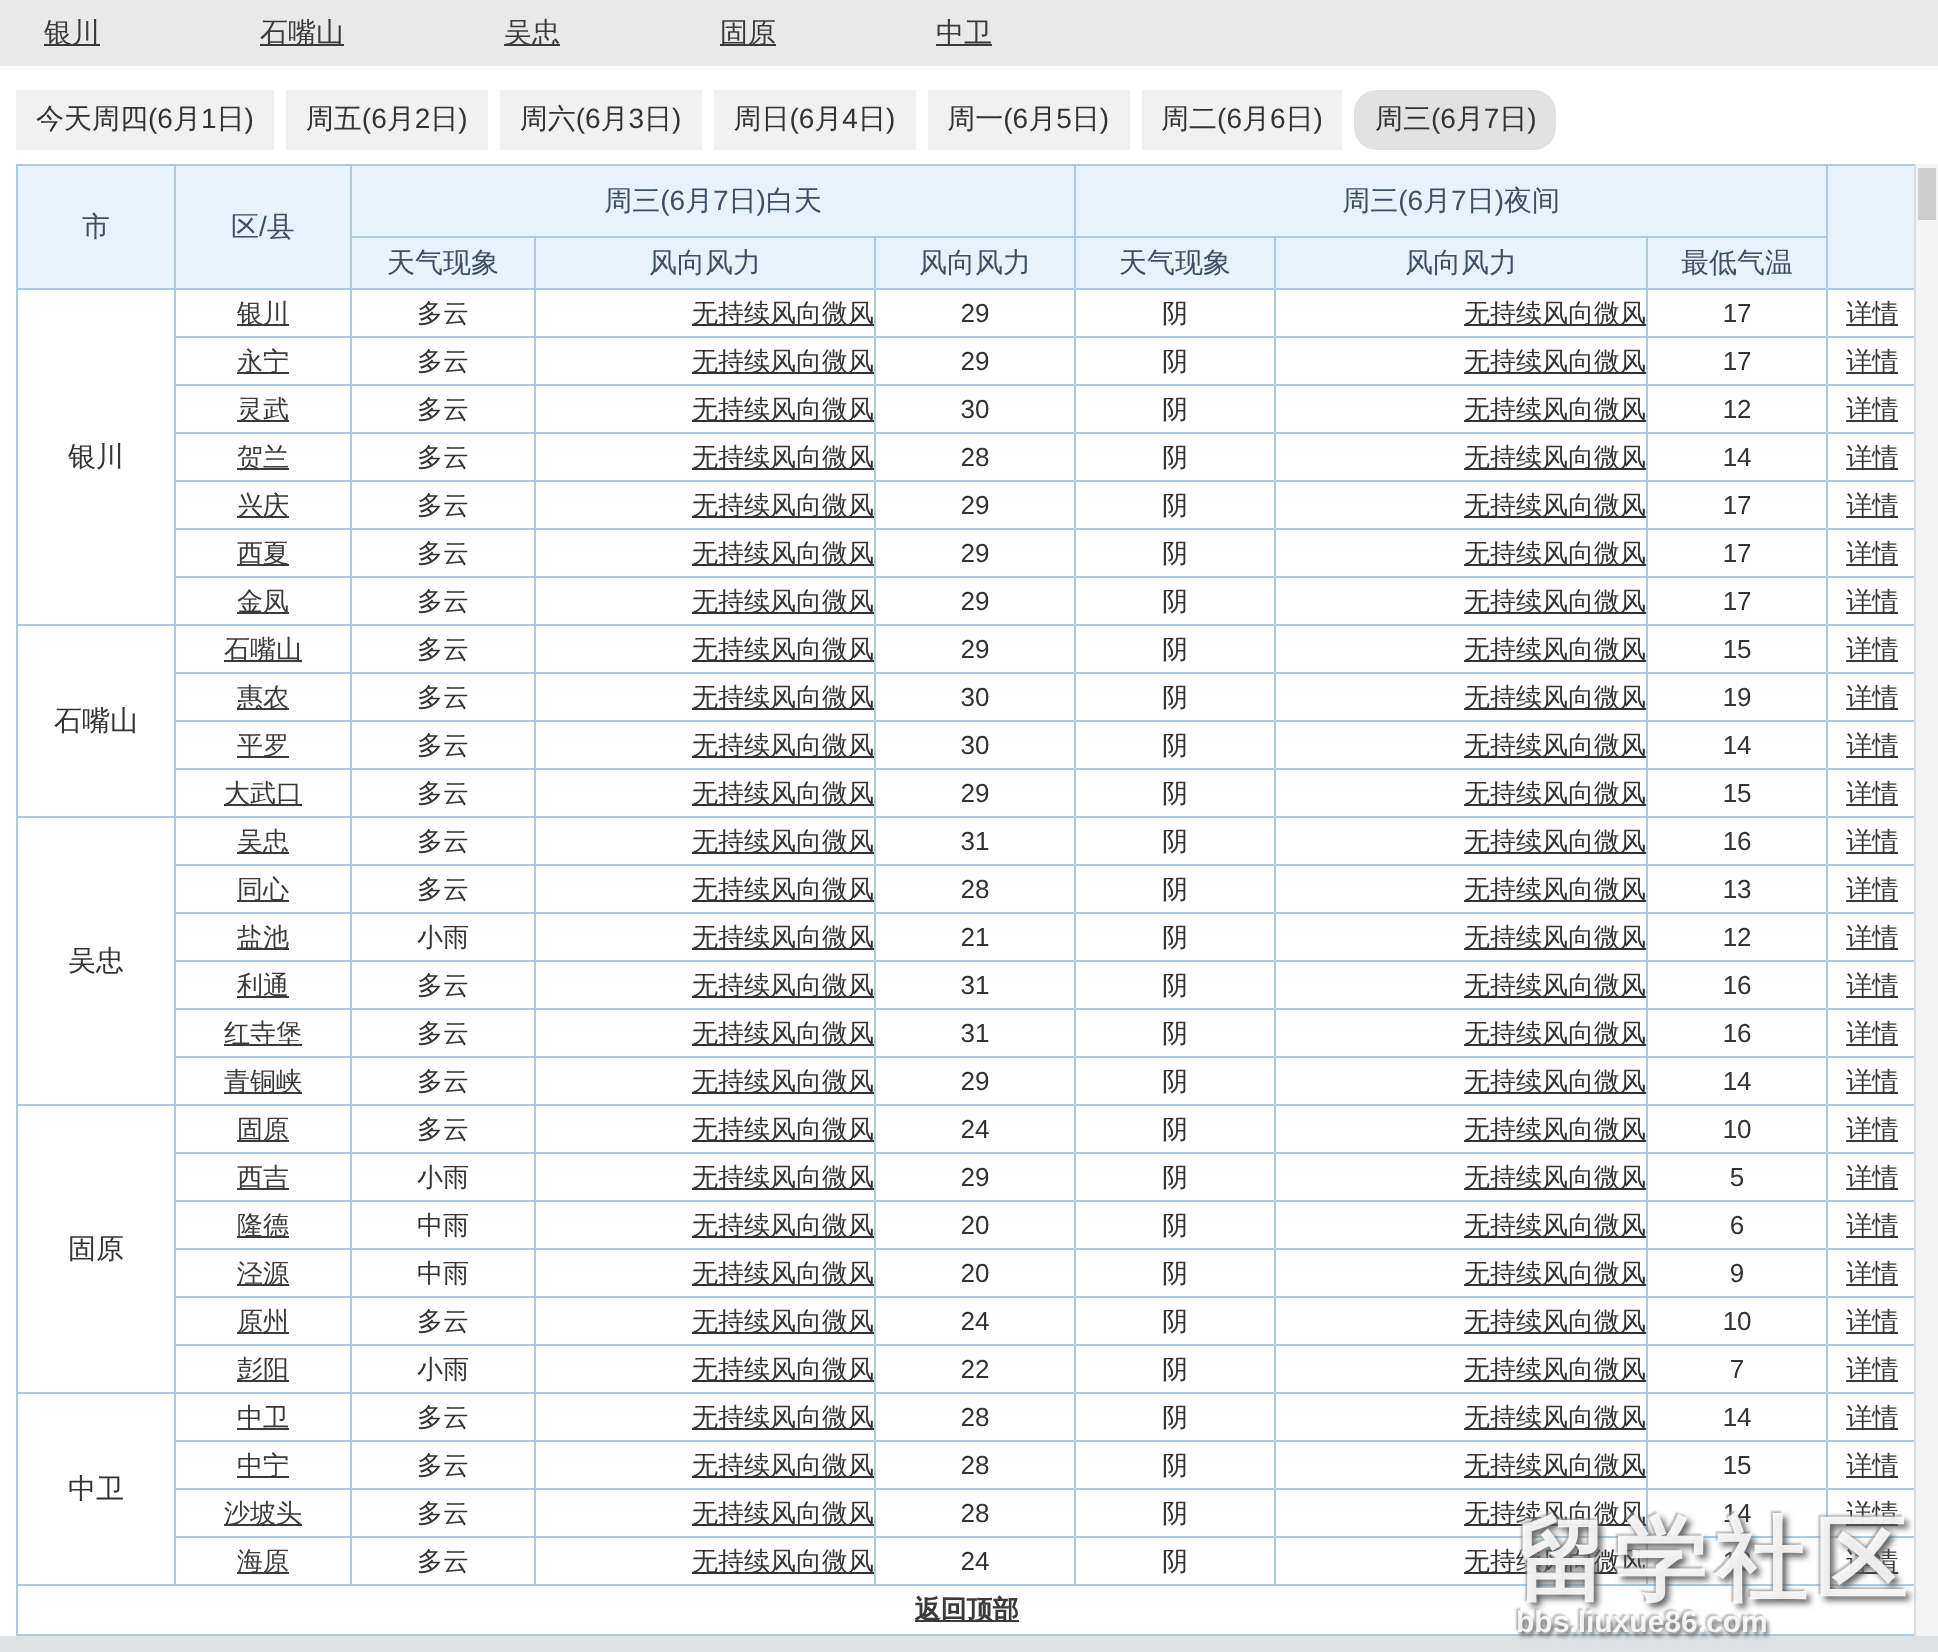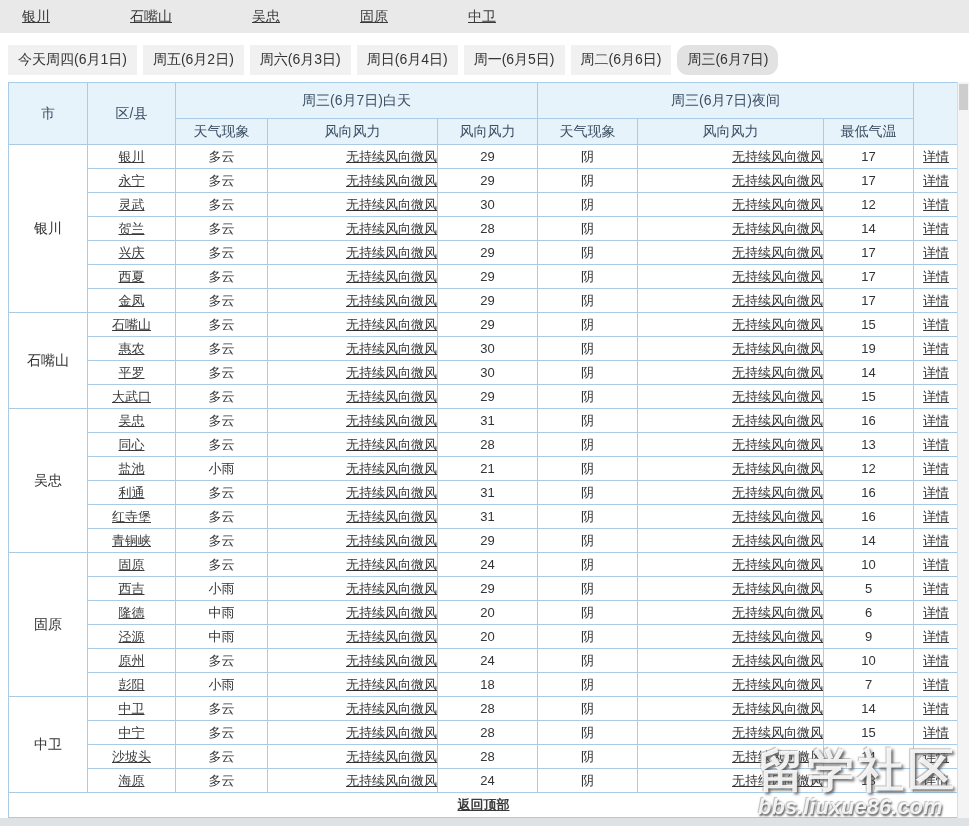--- a/index.html
+++ b/index.html
@@ -35,22 +35,22 @@
   .scroll-thumb{position:absolute;top:2px;left:1px;width:9px;height:26px;background:#cdcdcd;}
 
   
   .footer-strip{position:absolute;left:0;right:0;bottom:0;height:8px;background:#dfe2e5;}
 
   
   .watermark{position:absolute;right:11px;bottom:6px;pointer-events:none;
              color:rgba(255,255,255,0.88);z-index:5;margin-top:16px;}
   .watermark .wm-title{font-size:46px;font-weight:bold;letter-spacing:4px;line-height:1.05;
              text-shadow:2px 2px 3px rgba(90,90,90,0.95),-1px -1px 1px rgba(150,150,150,0.6);}
-  .watermark .wm-site{font-size:22px;font-weight:bold;
-             text-shadow:1px 2px 2px rgba(90,90,90,0.95),-1px -1px 1px rgba(150,150,150,0.6);font-style:italic;}
+  .watermark .wm-site{font-size:15px;font-weight:bold;
+             text-shadow:1px 2px 2px rgba(90,90,90,0.95),-1px -1px 1px rgba(150,150,150,0.6);}
 </style>
 </head>
 <body style="--header-bg: #e7f3fb; --border: #a9cbe5; --tab-selected: #e2e2e2;">
 
 <div class="citynav" style="background: rgb(233, 233, 233);">
     <a href="#">银川</a>
     <a href="#">石嘴山</a>
     <a href="#">吴忠</a>
     <a href="#">固原</a>
     <a href="#">中卫</a>
@@ -542,21 +542,21 @@
       </tr>
       <tr>
         <td><a href="#">彭阳</a></td>
         <td>小雨</td>
         <td>
           <div class="windwrap">
             <span>无持续风向</span>
             <span>微风</span>
           </div>
         </td>
-        <td>18</td>
+        <td>22</td>
         <td>阴</td>
         <td>
           <div class="windwrap">
             <span>无持续风向</span>
             <span>微风</span>
           </div>
         </td>
         <td>7</td>
         <td><a href="#">详情</a></td>
       </tr>

